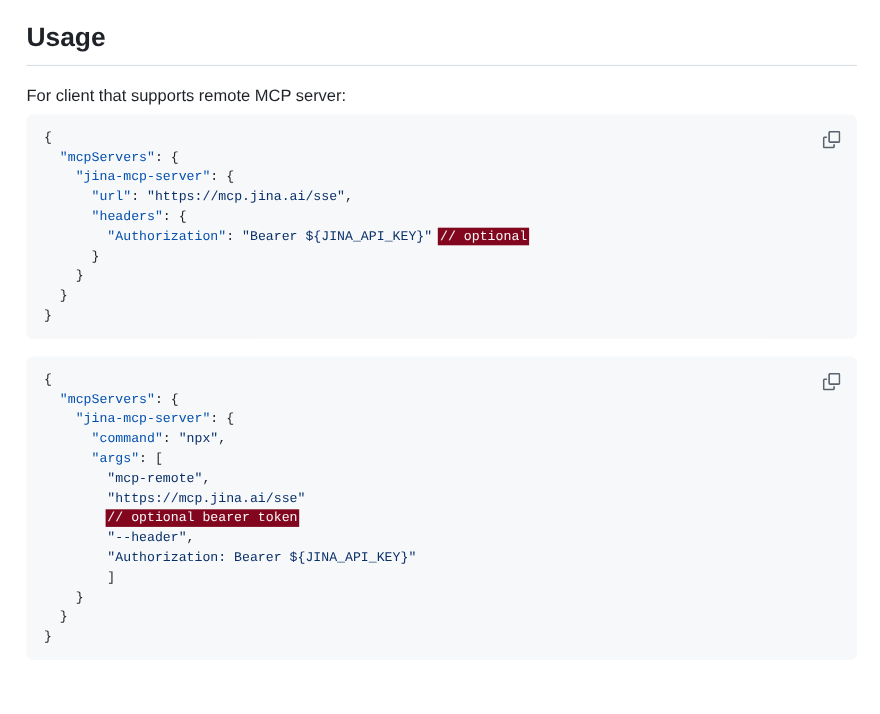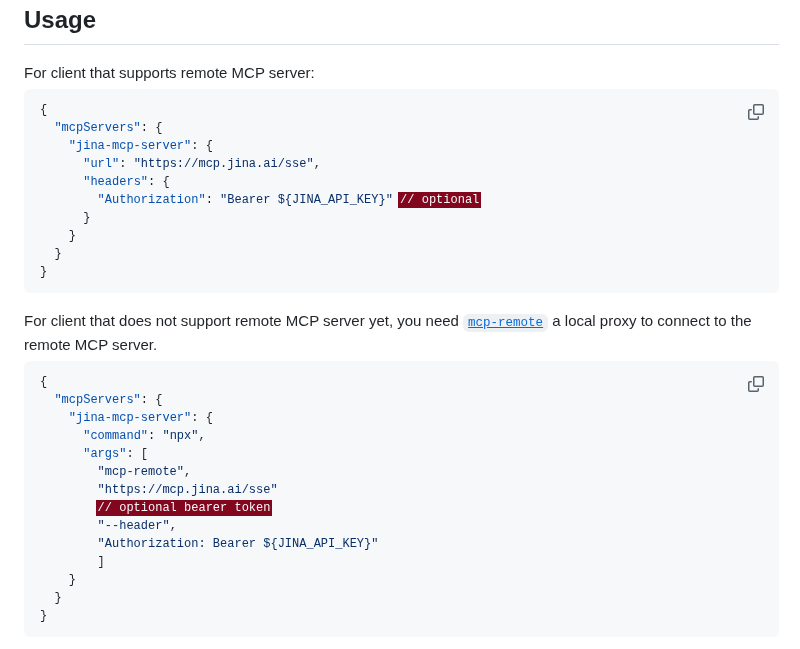--- a/index.html
+++ b/index.html
@@ -24,21 +24,21 @@
     overflow: hidden;
     background: #ffffff;
     color: var(--body-text);
     font-family: "Liberation Sans", sans-serif;
   }
   .readme {
     padding: 0 21px 0 24px;
   }
   h2.usage-heading {
     margin: 0 0 16px 0;
-    padding: 5px 0 9px 0;
+    padding: 20px 0 9px 0;
     font-size: 24px;
     line-height: 1.25;
     font-weight: 700;
     color: var(--heading-text);
     border-bottom: 1px solid var(--border);
   }
   p.body-para {
     margin: 4px 0;
     font-size: 15px;
     line-height: 1.6;
@@ -109,23 +109,20 @@
     <button class="copy-btn" aria-label="Copy">
       <span>
         <svg width="16" height="16" viewBox="0 0 16 16" aria-hidden="true">
           <path d="M0 6.75C0 5.784.784 5 1.75 5h1.5a.75.75 0 0 1 0 1.5h-1.5a.25.25 0 0 0-.25.25v7.5c0 .138.112.25.25.25h7.5a.25.25 0 0 0 .25-.25v-1.5a.75.75 0 0 1 1.5 0v1.5A1.75 1.75 0 0 1 9.25 16h-7.5A1.75 1.75 0 0 1 0 14.25Z"></path>
           <path d="M5 1.75C5 .784 5.784 0 6.75 0h7.5C15.216 0 16 .784 16 1.75v7.5A1.75 1.75 0 0 1 14.25 11h-7.5A1.75 1.75 0 0 1 5 9.25Zm1.75-.25a.25.25 0 0 0-.25.25v7.5c0 .138.112.25.25.25h7.5a.25.25 0 0 0 .25-.25v-7.5a.25.25 0 0 0-.25-.25Z"></path>
         </svg>
       </span>
     </button>
   </div>
 
-  <p class="body-para">
-    <span>For client that does not support remote MCP server yet, you need </span><a class="code-link">mcp-remote</a><span> a local proxy to connect to the remote MCP server.</span>
-  </p>
 
   <div class="code-block">
     <pre class="code"><div class="code-line"><span class="tok-p">{</span></div><div class="code-line"><span class="tok-p">  </span><span class="tok-k">"mcpServers"</span><span class="tok-p">: {</span></div><div class="code-line"><span class="tok-p">    </span><span class="tok-k">"jina-mcp-server"</span><span class="tok-p">: {</span></div><div class="code-line"><span class="tok-p">      </span><span class="tok-k">"command"</span><span class="tok-p">: </span><span class="tok-s">"npx"</span><span class="tok-p">,</span></div><div class="code-line"><span class="tok-p">      </span><span class="tok-k">"args"</span><span class="tok-p">: [</span></div><div class="code-line"><span class="tok-p">        </span><span class="tok-s">"mcp-remote"</span><span class="tok-p">,</span></div><div class="code-line"><span class="tok-p">        </span><span class="tok-s">"https://mcp.jina.ai/sse"</span></div><div class="code-line"><span class="tok-p">        </span><span class="tok-x">// optional bearer token</span></div><div class="code-line"><span class="tok-p">        </span><span class="tok-s">"--header"</span><span class="tok-p">,</span></div><div class="code-line"><span class="tok-p">        </span><span class="tok-s">"Authorization: Bearer ${JINA_API_KEY}"</span></div><div class="code-line"><span class="tok-p">        ]</span></div><div class="code-line"><span class="tok-p">    }</span></div><div class="code-line"><span class="tok-p">  }</span></div><div class="code-line"><span class="tok-p">}</span></div></pre>
     <button class="copy-btn" aria-label="Copy">
       <span>
         <svg width="16" height="16" viewBox="0 0 16 16" aria-hidden="true">
           <path d="M0 6.75C0 5.784.784 5 1.75 5h1.5a.75.75 0 0 1 0 1.5h-1.5a.25.25 0 0 0-.25.25v7.5c0 .138.112.25.25.25h7.5a.25.25 0 0 0 .25-.25v-1.5a.75.75 0 0 1 1.5 0v1.5A1.75 1.75 0 0 1 9.25 16h-7.5A1.75 1.75 0 0 1 0 14.25Z"></path>
           <path d="M5 1.75C5 .784 5.784 0 6.75 0h7.5C15.216 0 16 .784 16 1.75v7.5A1.75 1.75 0 0 1 14.25 11h-7.5A1.75 1.75 0 0 1 5 9.25Zm1.75-.25a.25.25 0 0 0-.25.25v7.5c0 .138.112.25.25.25h7.5a.25.25 0 0 0 .25-.25v-7.5a.25.25 0 0 0-.25-.25Z"></path>
         </svg>
       </span>

